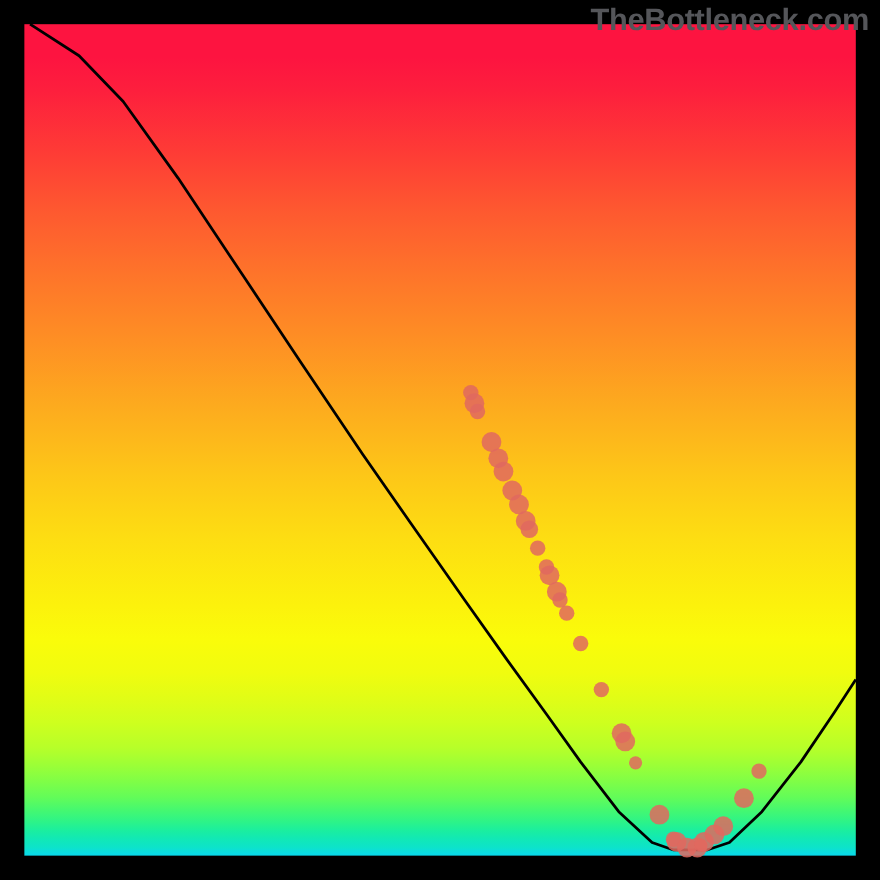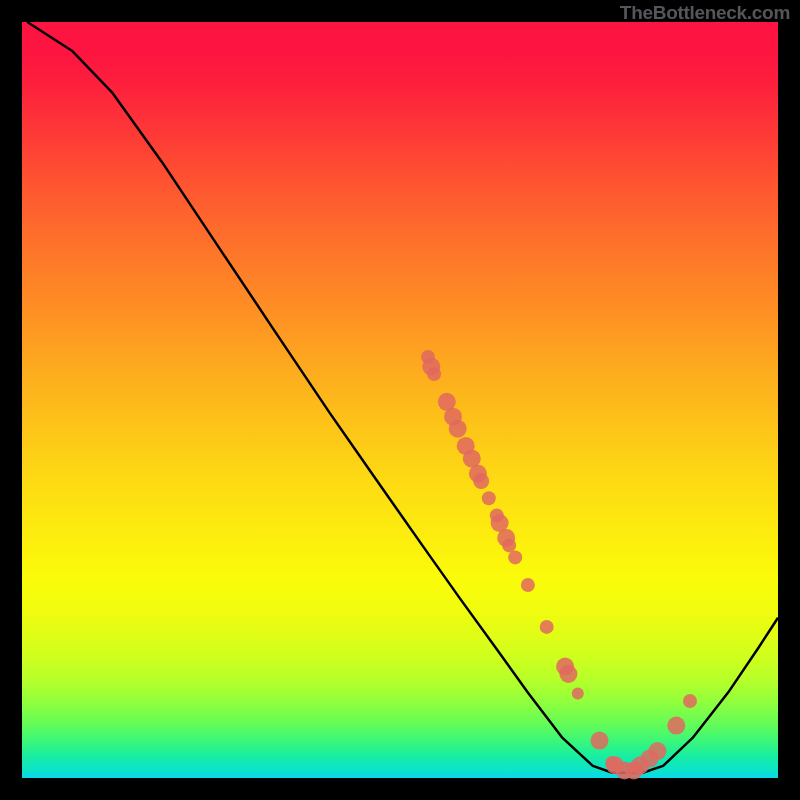--- a/index.html
+++ b/index.html
@@ -67,21 +67,21 @@
     top: 18px;
     width: 3px;
     height: 762px;
   }
   .attrib {
     position: absolute;
     top: 2px;
     right: 10px;
     font-family: Arial, Helvetica, sans-serif;
     font-weight: bold;
-    font-size: 19px;
+    font-size: 28px;
     color: #55565a;
     letter-spacing: -0.3px;
   }
   svg {
     position: absolute;
     left: 22px;
     top: 22px;
     width: 756px;
     height: 756px;
     overflow: visible;

